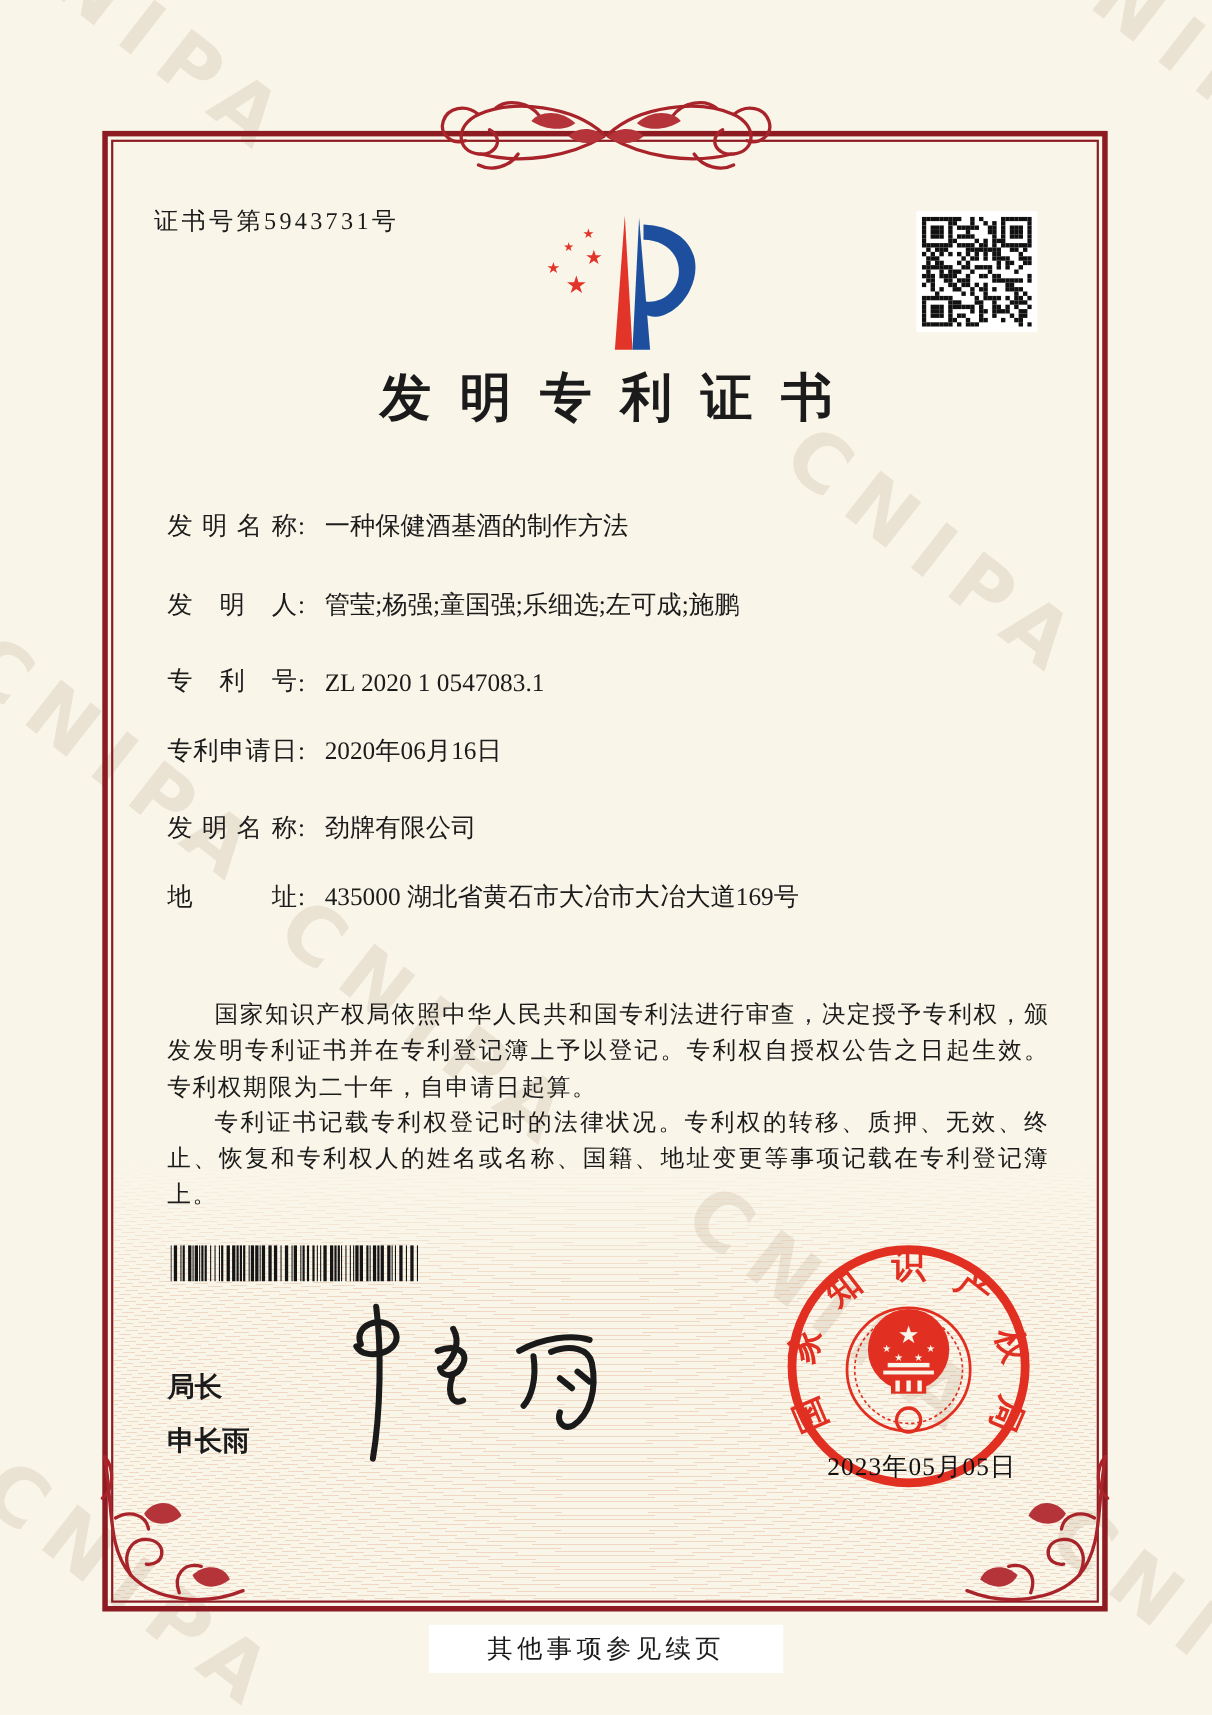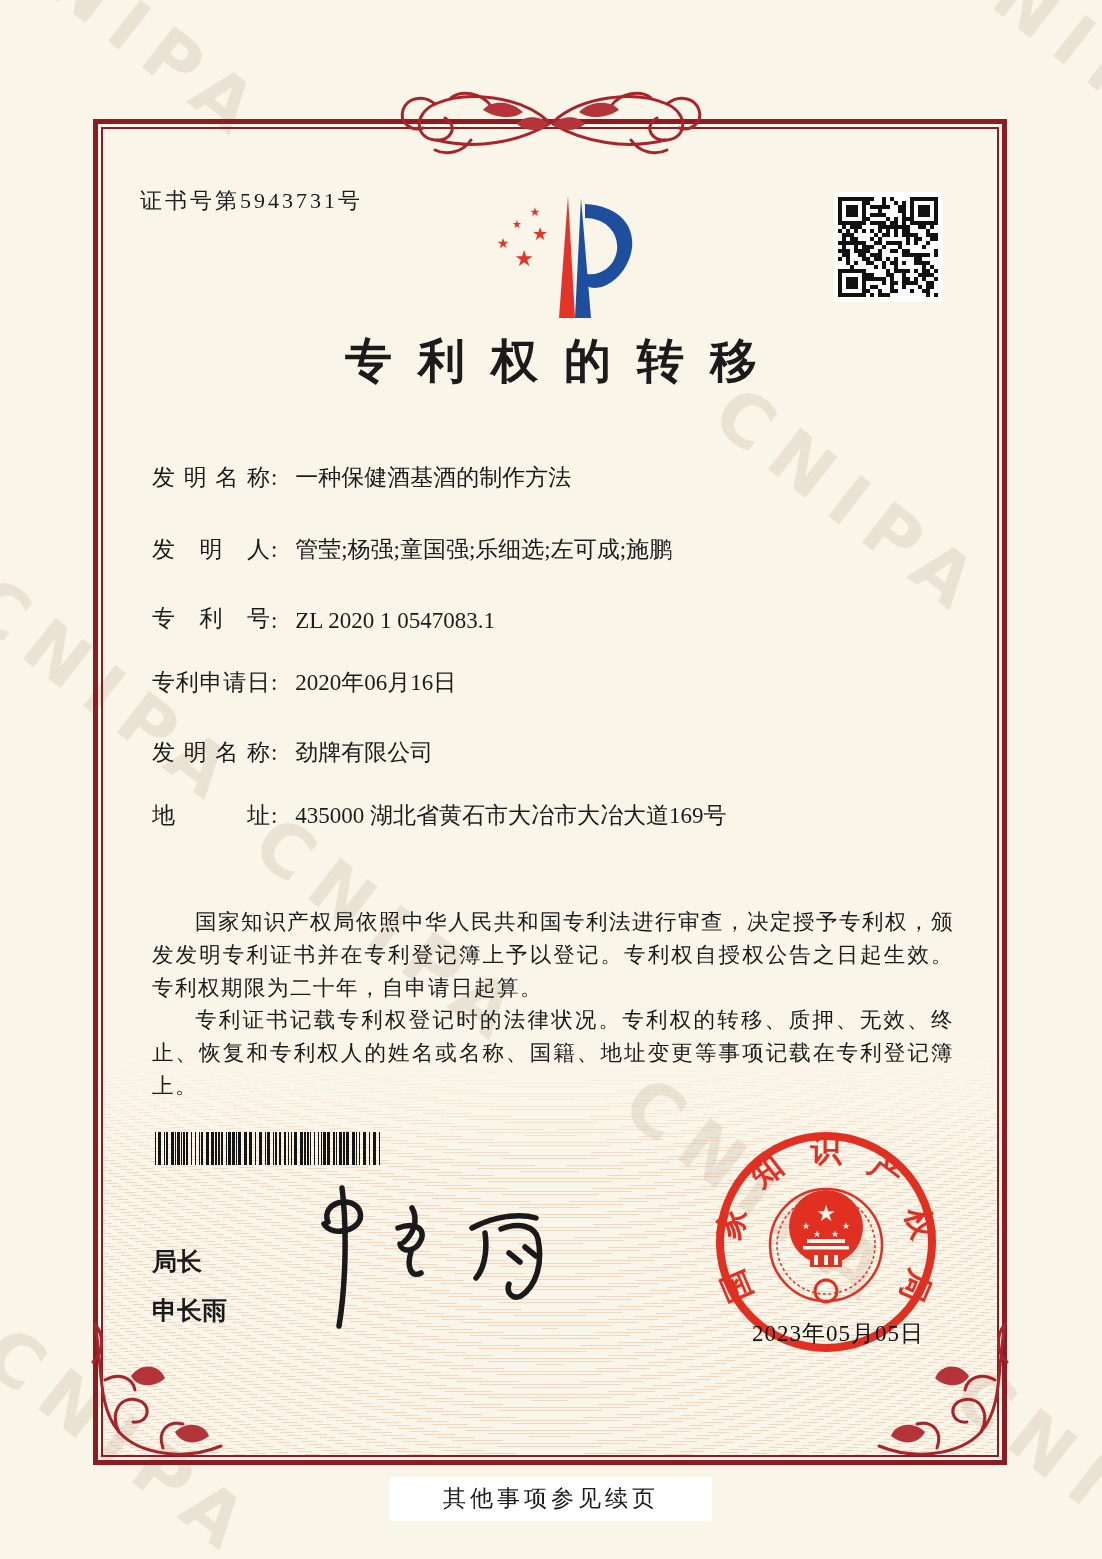--- a/index.html
+++ b/index.html
@@ -452,21 +452,21 @@
       <rect x="5" y="24" width="1" height="1" fill="#111"></rect>
       <rect x="6" y="24" width="1" height="1" fill="#111"></rect>
       <rect x="8" y="24" width="1" height="1" fill="#111"></rect>
       <rect x="10" y="24" width="1" height="1" fill="#111"></rect>
       <rect x="11" y="24" width="1" height="1" fill="#111"></rect>
       <rect x="12" y="24" width="1" height="1" fill="#111"></rect>
       <rect x="22" y="24" width="1" height="1" fill="#111"></rect>
       <rect x="24" y="24" width="1" height="1" fill="#111"></rect>
     </svg>
 
-  <div id="title">专利权的转移</div>
+  <div id="title">发明专利证书</div>
 
   <div class="row" style="top:462px">
     <span class="lbl">发明名称</span><span class="colon">:</span>
     <span class="val">一种保健酒基酒的制作方法</span>
   </div>
   <div class="row" style="top:534px">
     <span class="lbl">发明人</span><span class="colon">:</span>
     <span class="val">管莹;杨强;童国强;乐细选;左可成;施鹏</span>
   </div>
   <div class="row" style="top:603px">

